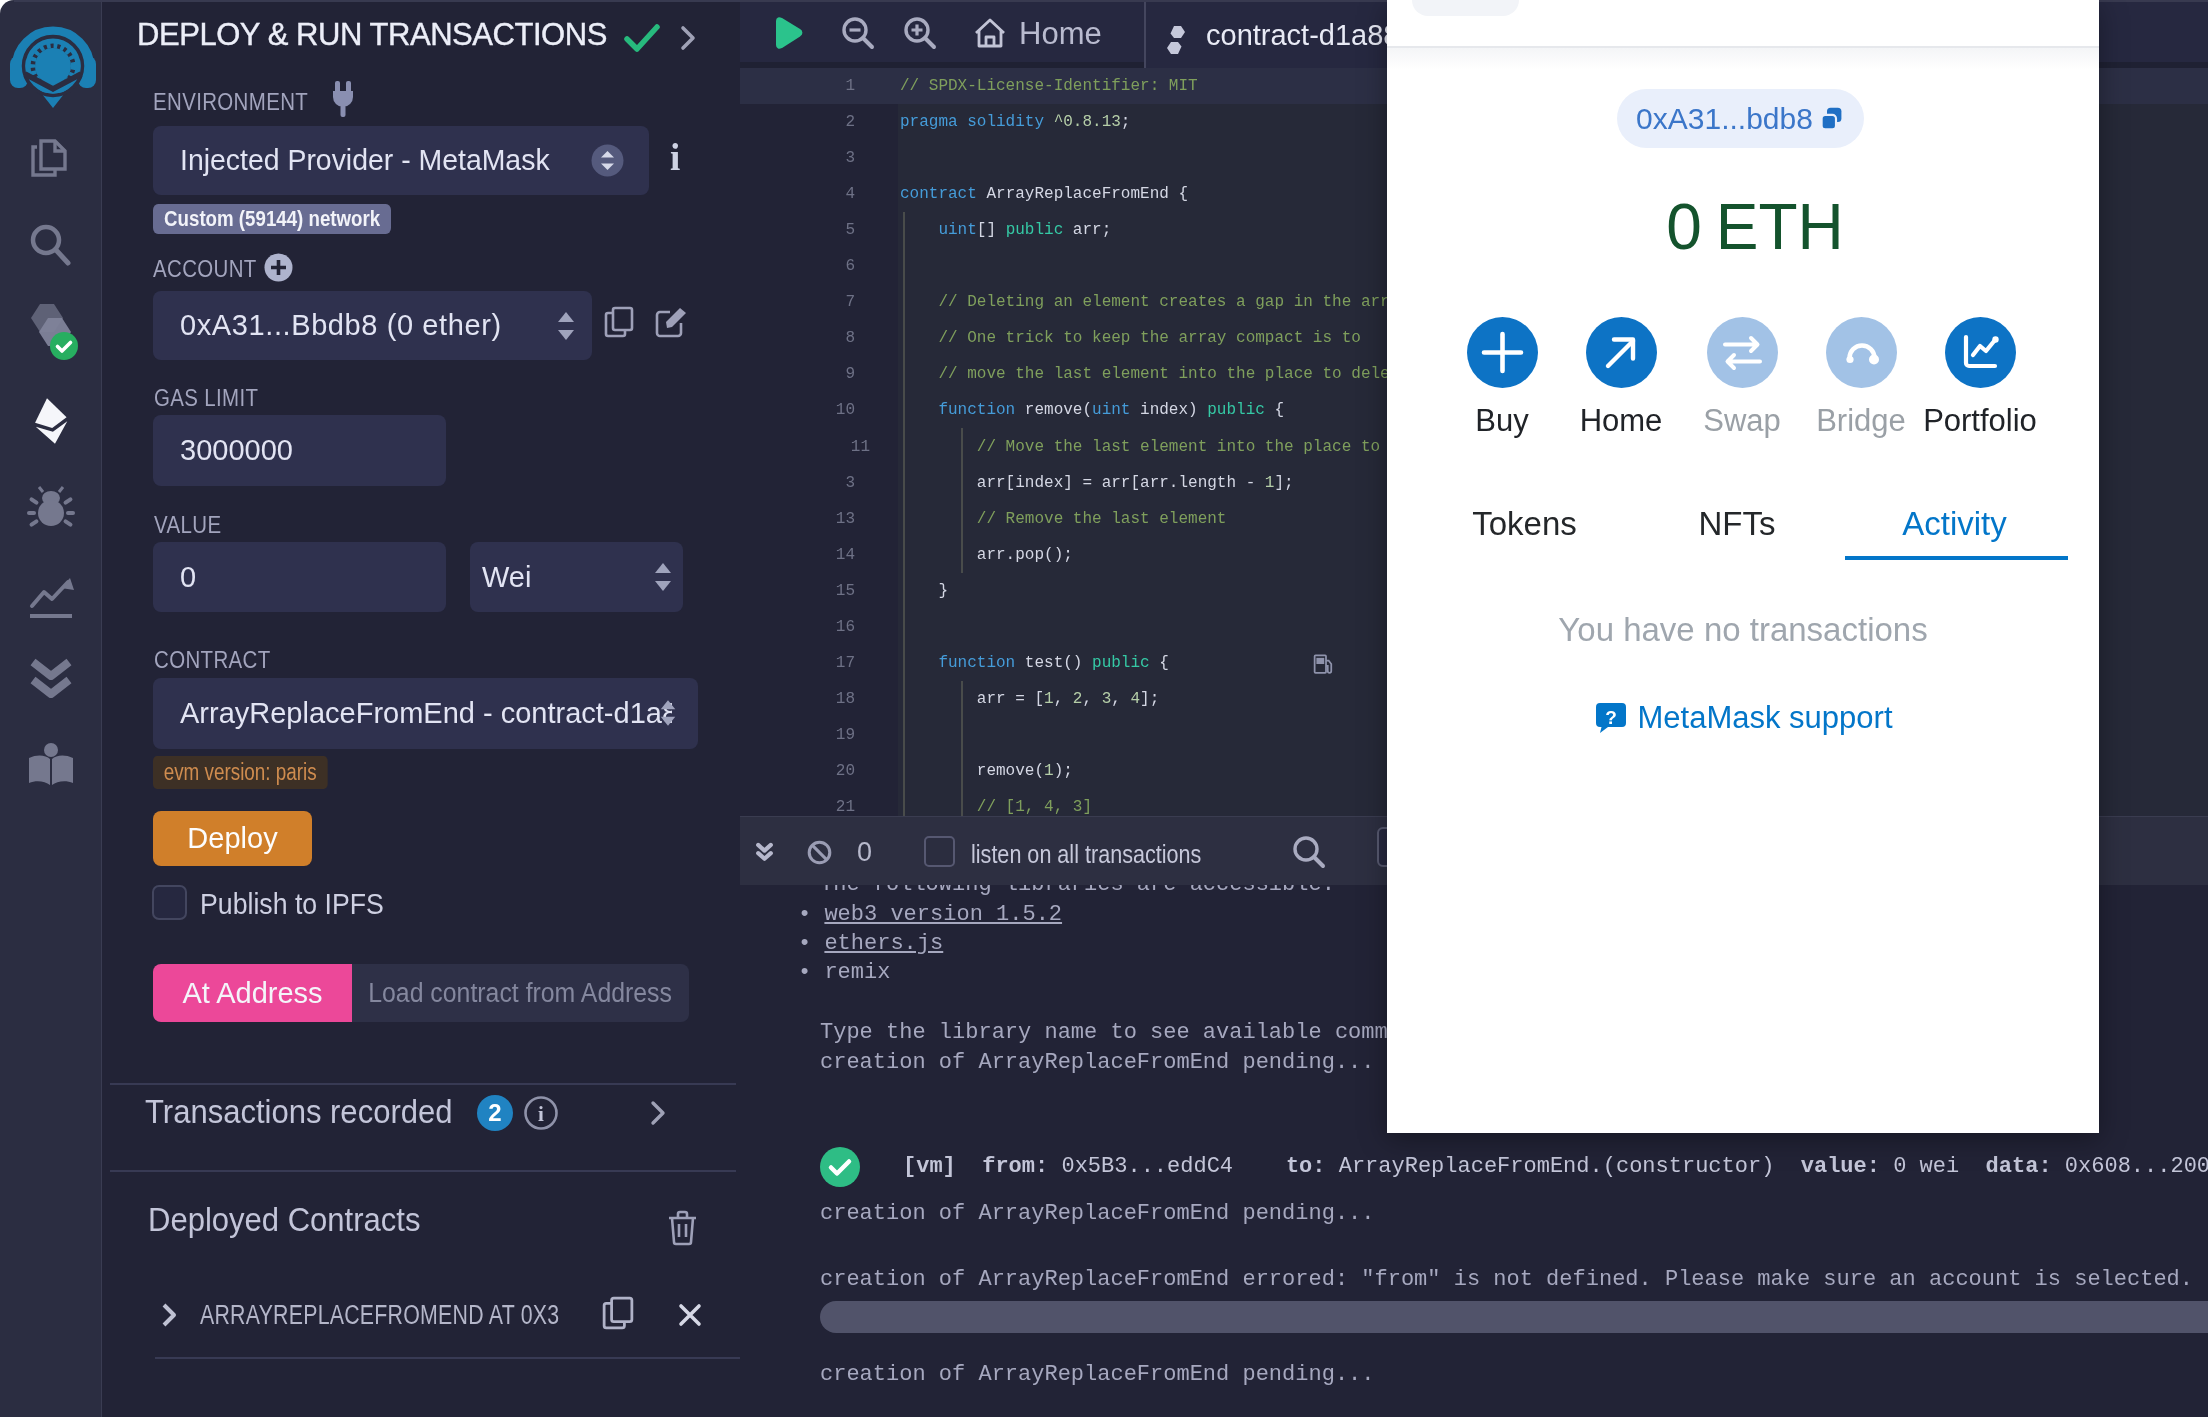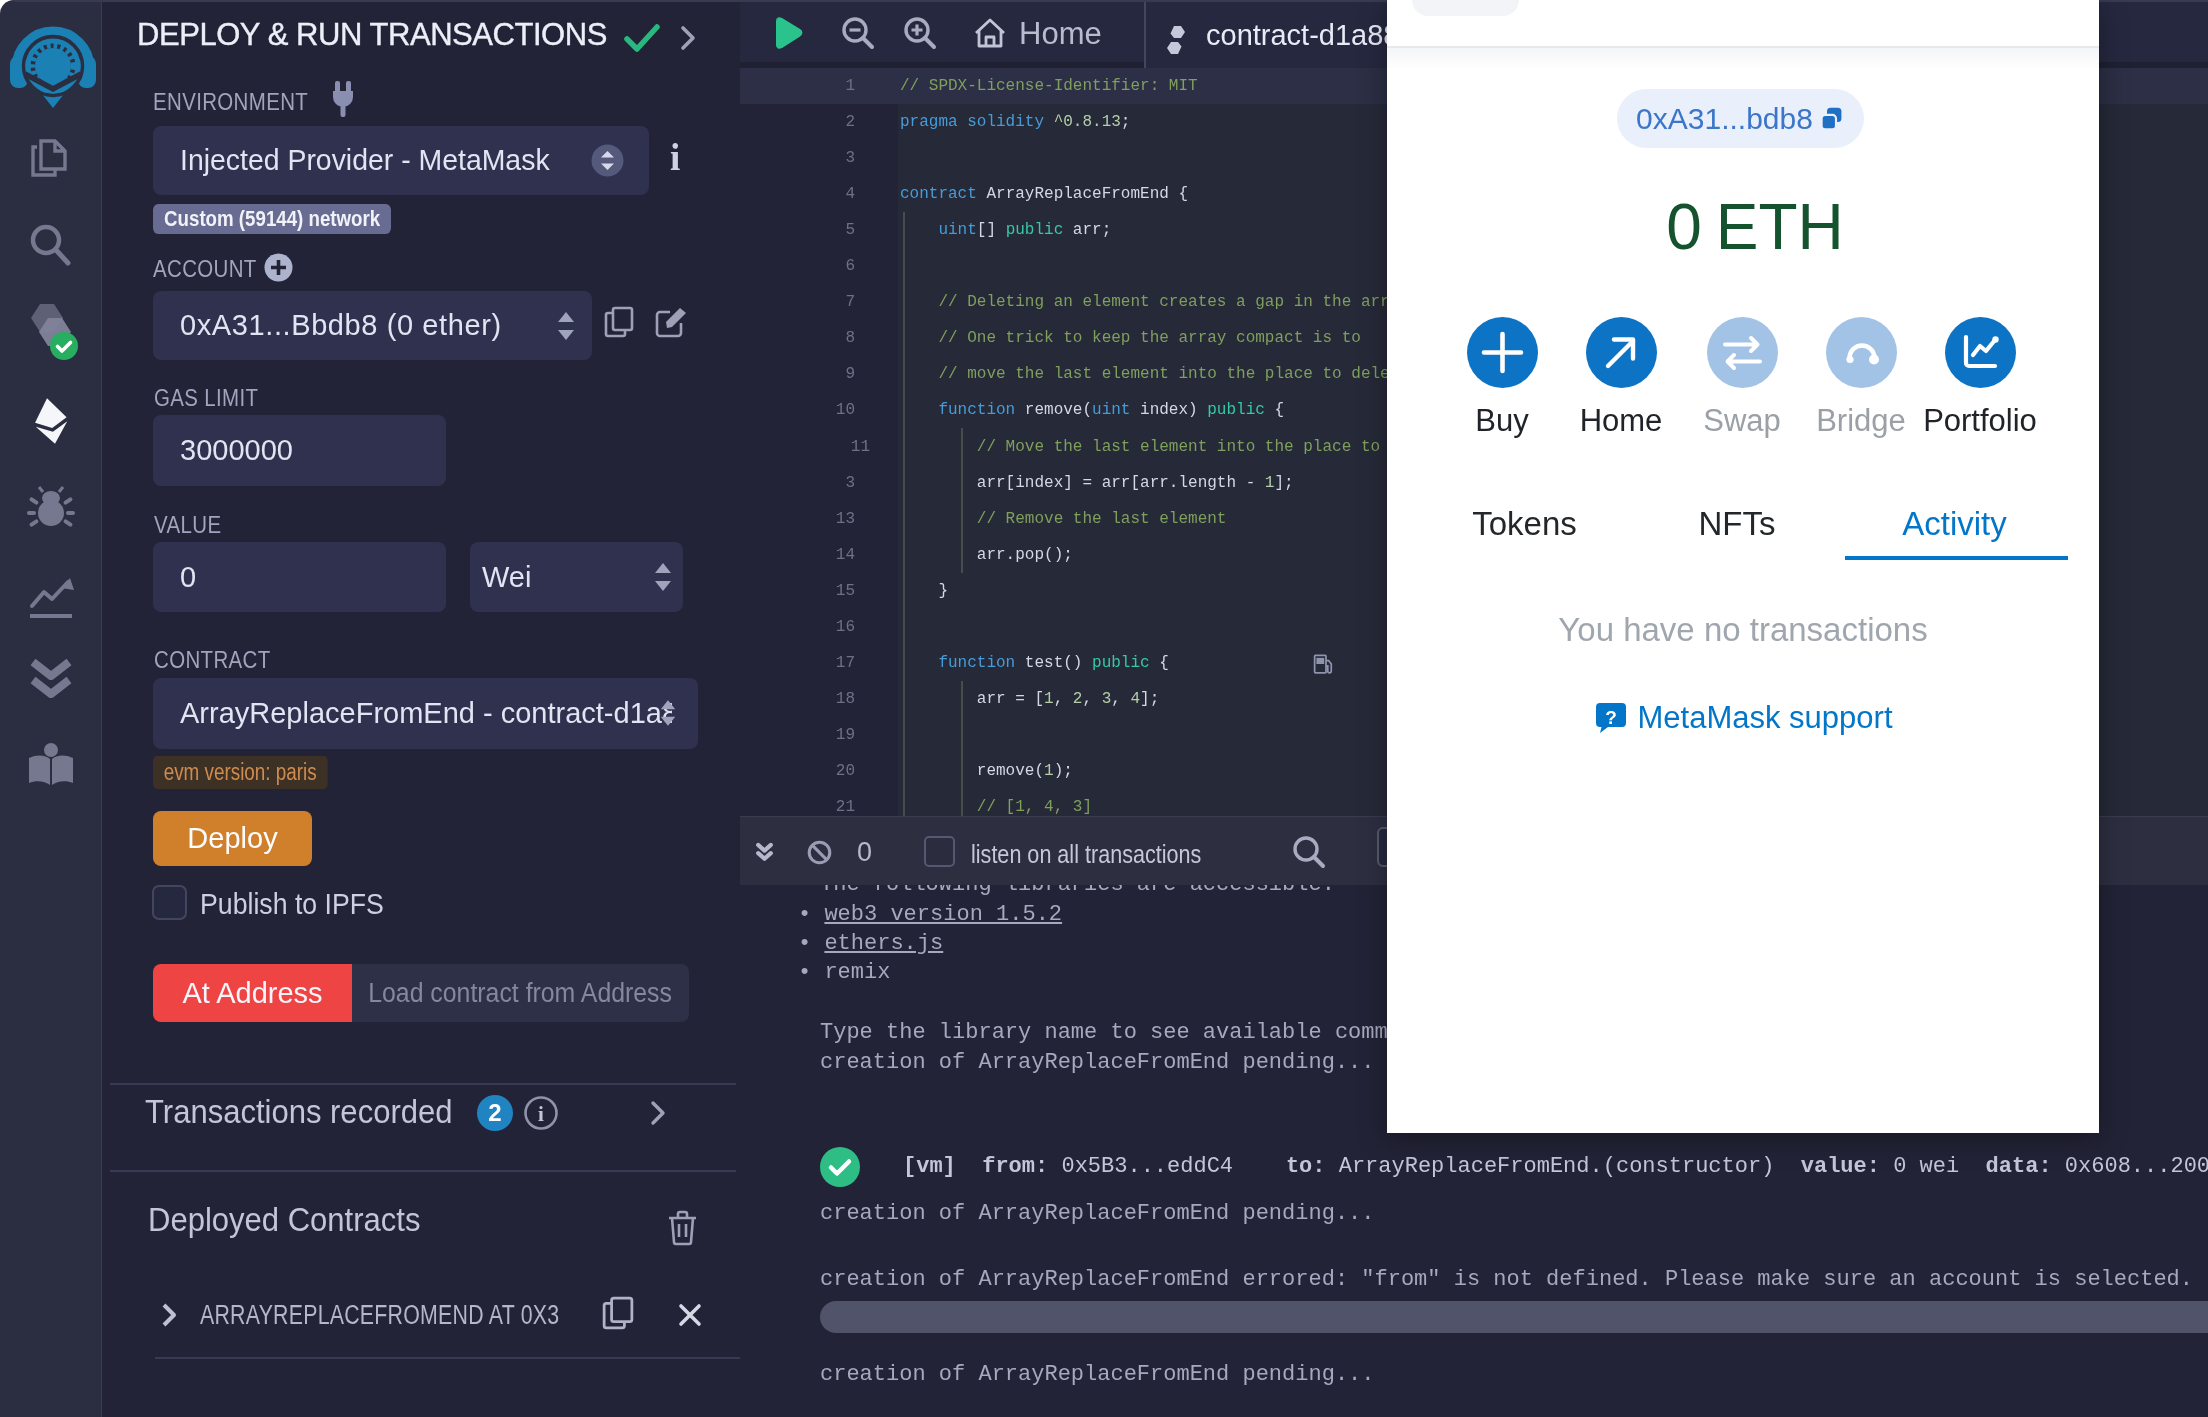--- a/index.html
+++ b/index.html
@@ -300,21 +300,21 @@
 <svg class="abs" style="left:555px;top:696px;" width="20" height="34" viewBox="0 0 22 36">
       <path d="M3 14L11 4l8 10z" fill="#9fa3bc"></path>
       <path d="M3 22l8 10 8-10z" fill="#9fa3bc"></path>
     </svg>
 <div class="abs" style="left:50px;top:756px;height:33px;background:#3d3025;border-radius:5px;color:#cf8c4f;font-size:23px;line-height:33px;padding:0 13px;transform:scaleX(0.82);transform-origin:left center;">evm version: paris</div>
 
 <div class="abs" style="left:50px;top:811px;width:159px;height:55px;background:#d07f2a;border-radius:8px;color:#fdfdfd;font-size:29px;line-height:55px;text-align:center;">Deploy</div>
 <div class="abs" style="left:49px;top:885px;width:35px;height:35px;background:#262840;border:2px solid #43465f;border-radius:7px;"></div>
 <div class="abs" style="left:97px;top:888px;font-size:29px;color:#ced0e2;transform:scaleX(0.92);transform-origin:left center;">Publish to IPFS</div>
 
-<div class="abs" style="left:50px;top:964px;width:199px;height:58px;background:#ef4444;border-radius:8px 0 0 8px;color:#f4f5fa;font-size:29px;line-height:58px;text-align:center;">At Address</div>
+<div class="abs" style="left:50px;top:964px;width:199px;height:58px;background:#ec4899;border-radius:8px 0 0 8px;color:#f4f5fa;font-size:29px;line-height:58px;text-align:center;">At Address</div>
 <div class="abs" style="left:249px;top:964px;width:337px;height:58px;background:#2e3047;border-radius:0 8px 8px 0;color:#84879e;font-size:27px;line-height:58px;text-align:center;"><span style="display:inline-block;transform:scaleX(0.92);">Load contract from Address</span></div>
 
 <div class="abs" style="left:7px;top:1083px;width:626px;height:0;border-top:2px solid #383a54;"></div>
 <div class="abs" style="left:42px;top:1093px;font-size:33px;color:#c3c5d9;transform:scaleX(0.94);transform-origin:left center;">Transactions recorded</div>
 <div class="abs" style="left:374px;top:1095px;width:36px;height:36px;background:#2083c2;border-radius:50%;color:#fff;font-size:24px;font-weight:bold;line-height:36px;text-align:center;">2</div>
 <svg class="abs" style="left:421px;top:1096px;" width="34" height="34" viewBox="0 0 34 34">
       <circle cx="17" cy="17" r="15.5" fill="none" stroke="#8f92a9" stroke-width="2.6"></circle>
       <text x="17" y="25" font-size="21" fill="#c3c5d9" text-anchor="middle" font-family="Liberation Serif,serif" font-weight="bold">i</text>
     </svg>
 <svg class="abs" style="left:545px;top:1100px;" width="20" height="26" viewBox="0 0 20 26">

